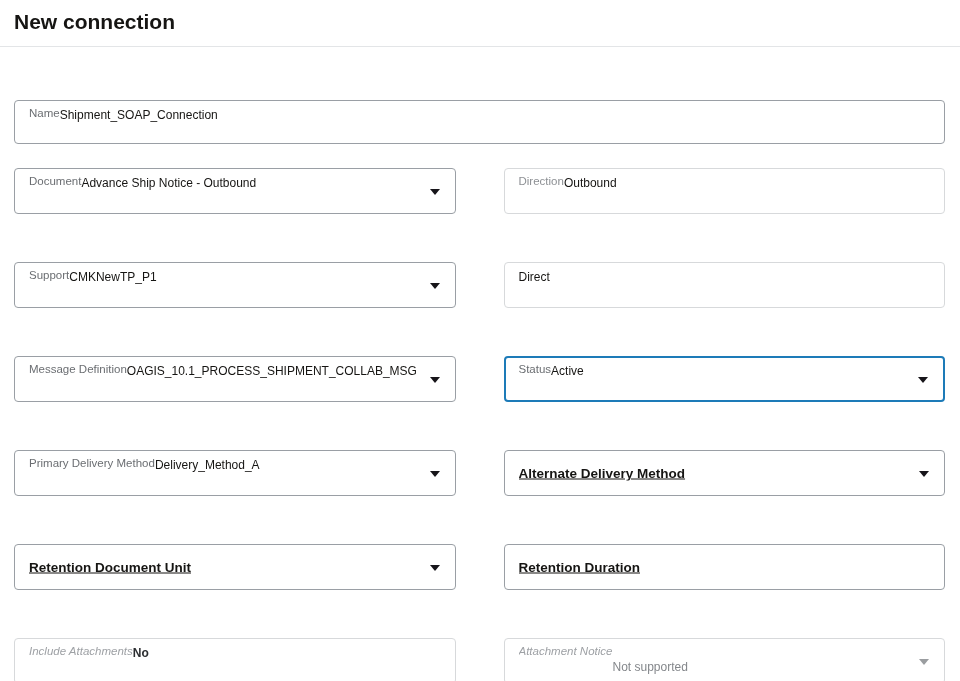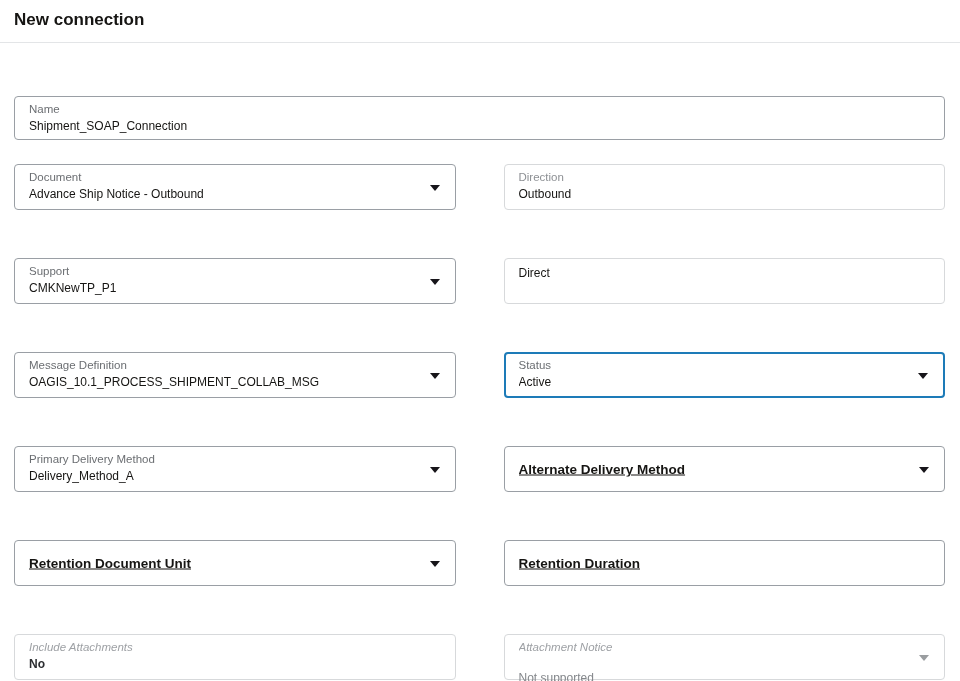--- a/index.html
+++ b/index.html
@@ -7,21 +7,21 @@
     width: 960px;
     background: #ffffff;
     font-family: "Liberation Sans", "DejaVu Sans", sans-serif;
   }
   body { min-height: 681px; position: relative; }
 
   .page-header {
     padding: 10px 16px 12px 14px;
   }
   .page-title {
-    font-size: 17px;
+    font-size: 21px;
     font-weight: 700;
     color: #161513;
   }
   .header-divider {
     height: 1px;
     background: #e3e5e7;
     width: 100%;
   }
 
   .form-area {
@@ -35,21 +35,21 @@
     border-radius: 4px;
     background: #ffffff;
     cursor: pointer;
   }
   .field.text-input { cursor: text; }
 
   .field .inner {
     position: absolute;
     left: 14px; right: 34px; top: 5px;
     display: flex;
-    flex-direction: column;
+    flex-direction: row;
     overflow: hidden;
   }
   .field .label {
     font-size: 11.5px;
     color: #6b6e72;
     line-height: 15px;
     white-space: nowrap;
   }
   .field .value {
     font-size: 12px;

